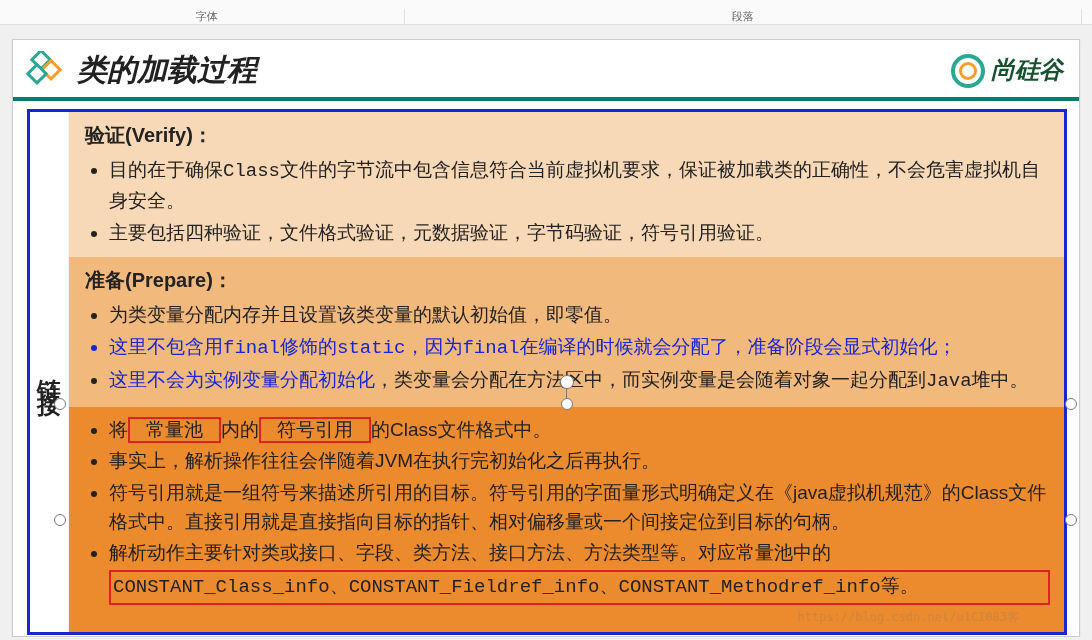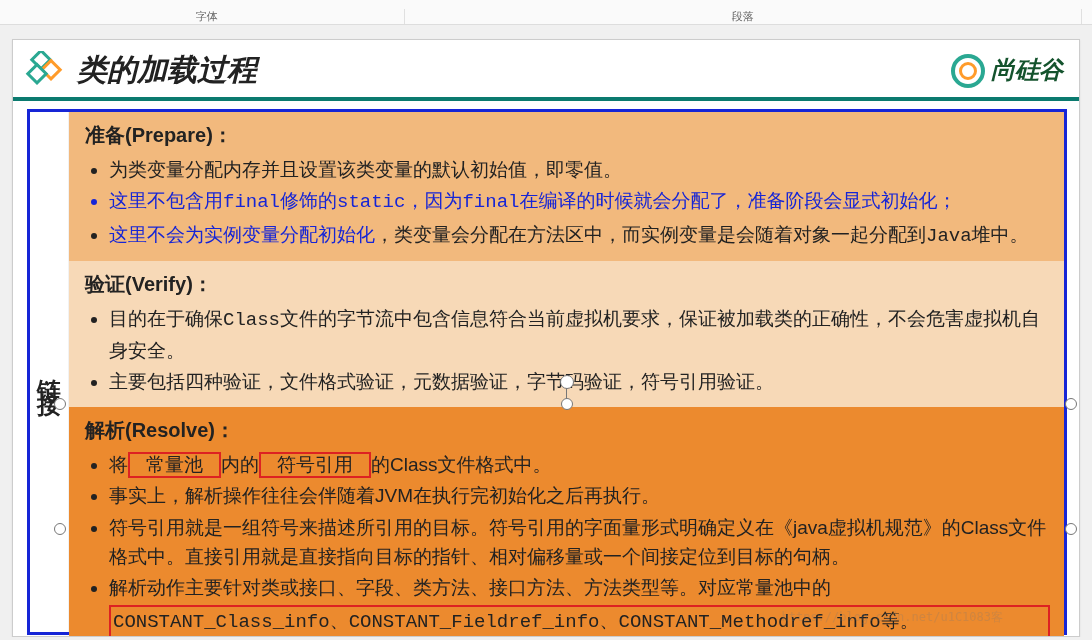--- a/index.html
+++ b/index.html
@@ -33,21 +33,21 @@
   .slide {
     background: #fff;
     border: 1px solid #ccc;
     box-shadow: 0 1px 2px rgba(0,0,0,.08);
     height: 596px;
     position: relative;
     overflow: hidden;
   }
   .slide-watermark {
     position: absolute;
-    right: 76px;
+    right: 60px;
     bottom: 10px;
     color: rgba(120,120,120,.25);
     font-size: 12px;
     font-family: monospace;
     pointer-events: none;
   }
   .title-bar {
     display: flex;
     align-items: center;
     padding: 10px 16px 6px 12px;
@@ -190,54 +190,53 @@
         <span class="ring"></span>
         <span>尚硅谷</span>
       </div>
     </div>
 
     <div class="body-row">
       <div class="side-label">链接</div>
 
       <div class="sections">
 
+        <div class="sec sec-verify">
+          <h3>验证(Verify)：</h3>
+          <ul class="bullets">
+            <li>
+              <span>目的在于确保</span><span class="mono">Class</span><span>文件的字节流中包含信息符合当前虚拟机要求，保证被加载类的正确性，不会危害虚拟机自身安全。</span>
+            </li>
+            <li>主要包括四种验证，文件格式验证，元数据验证，字节码验证，符号引用验证。</li>
+          </ul>
+        </div>
+
         <div class="sec sec-prepare">
           <h3>准备(Prepare)：</h3>
           <ul class="bullets">
             <li>为类变量分配内存并且设置该类变量的默认初始值，即零值。</li>
             <li class="link-blue">
               <span>这里不包含用</span><span class="mono">final</span><span>修饰的</span><span class="mono">static</span><span>，因为</span><span class="mono">final</span><span>在编译的时候就会分配了，准备阶段会显式初始化；</span>
             </li>
             <li>
               <span class="link-blue">这里不会为实例变量分配初始化</span><span>，类变量会分配在方法区中，而实例变量是会随着对象一起分配到</span><span class="mono">Java</span><span>堆中。</span>
             </li>
-          </ul>
-        </div>
-
-        <div class="sec sec-verify">
-          <h3>验证(Verify)：</h3>
-          <ul class="bullets">
-            <li>
-              <span>目的在于确保</span><span class="mono">Class</span><span>文件的字节流中包含信息符合当前虚拟机要求，保证被加载类的正确性，不会危害虚拟机自身安全。</span>
-            </li>
-            <li>主要包括四种验证，文件格式验证，元数据验证，字节码验证，符号引用验证。</li>
           </ul>
         </div>
 
         <div class="sec sec-resolve">
           <div class="sel-handles">
             <span class="rot"></span>
             <span class="h tl"></span>
             <span class="h tm"></span>
             <span class="h tr"></span>
             <span class="h ml"></span>
             <span class="h mr"></span>
 
           </div>
-          <h3>解析(Resolve)：</h3>
           <ul class="bullets">
             <li>
               <span>将</span><span class="redbox">常量池</span><span>内的</span><span class="redbox">符号引用</span><span>的Class文件格式中。</span>
             </li>
             <li>事实上，解析操作往往会伴随着JVM在执行完初始化之后再执行。</li>
             <li>符号引用就是一组符号来描述所引用的目标。符号引用的字面量形式明确定义在《java虚拟机规范》的Class文件格式中。直接引用就是直接指向目标的指针、相对偏移量或一个间接定位到目标的句柄。</li>
             <li>
               <span>解析动作主要针对类或接口、字段、类方法、接口方法、方法类型等。对应常量池中的</span>
               <span class="redbox-wide mono">CONSTANT_Class_info、CONSTANT_Fieldref_info、CONSTANT_Methodref_info等。</span>
             </li>

